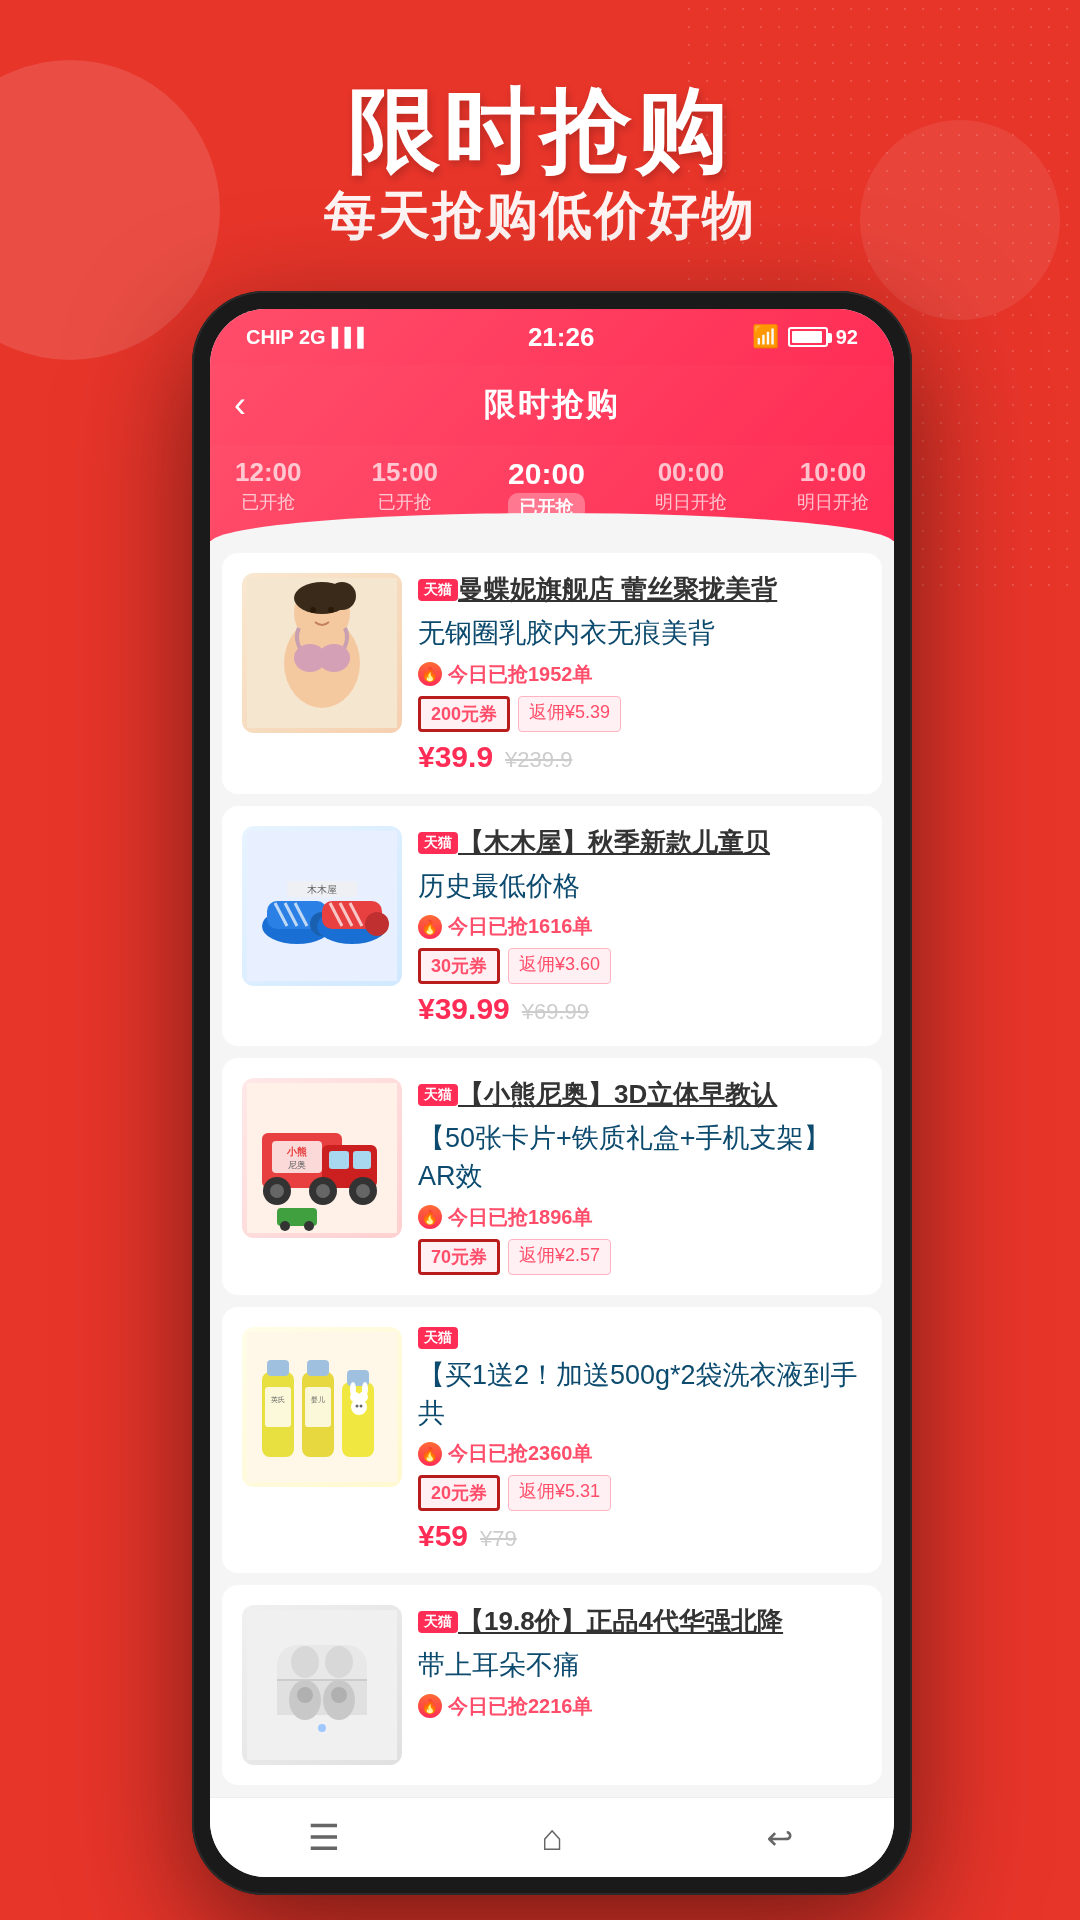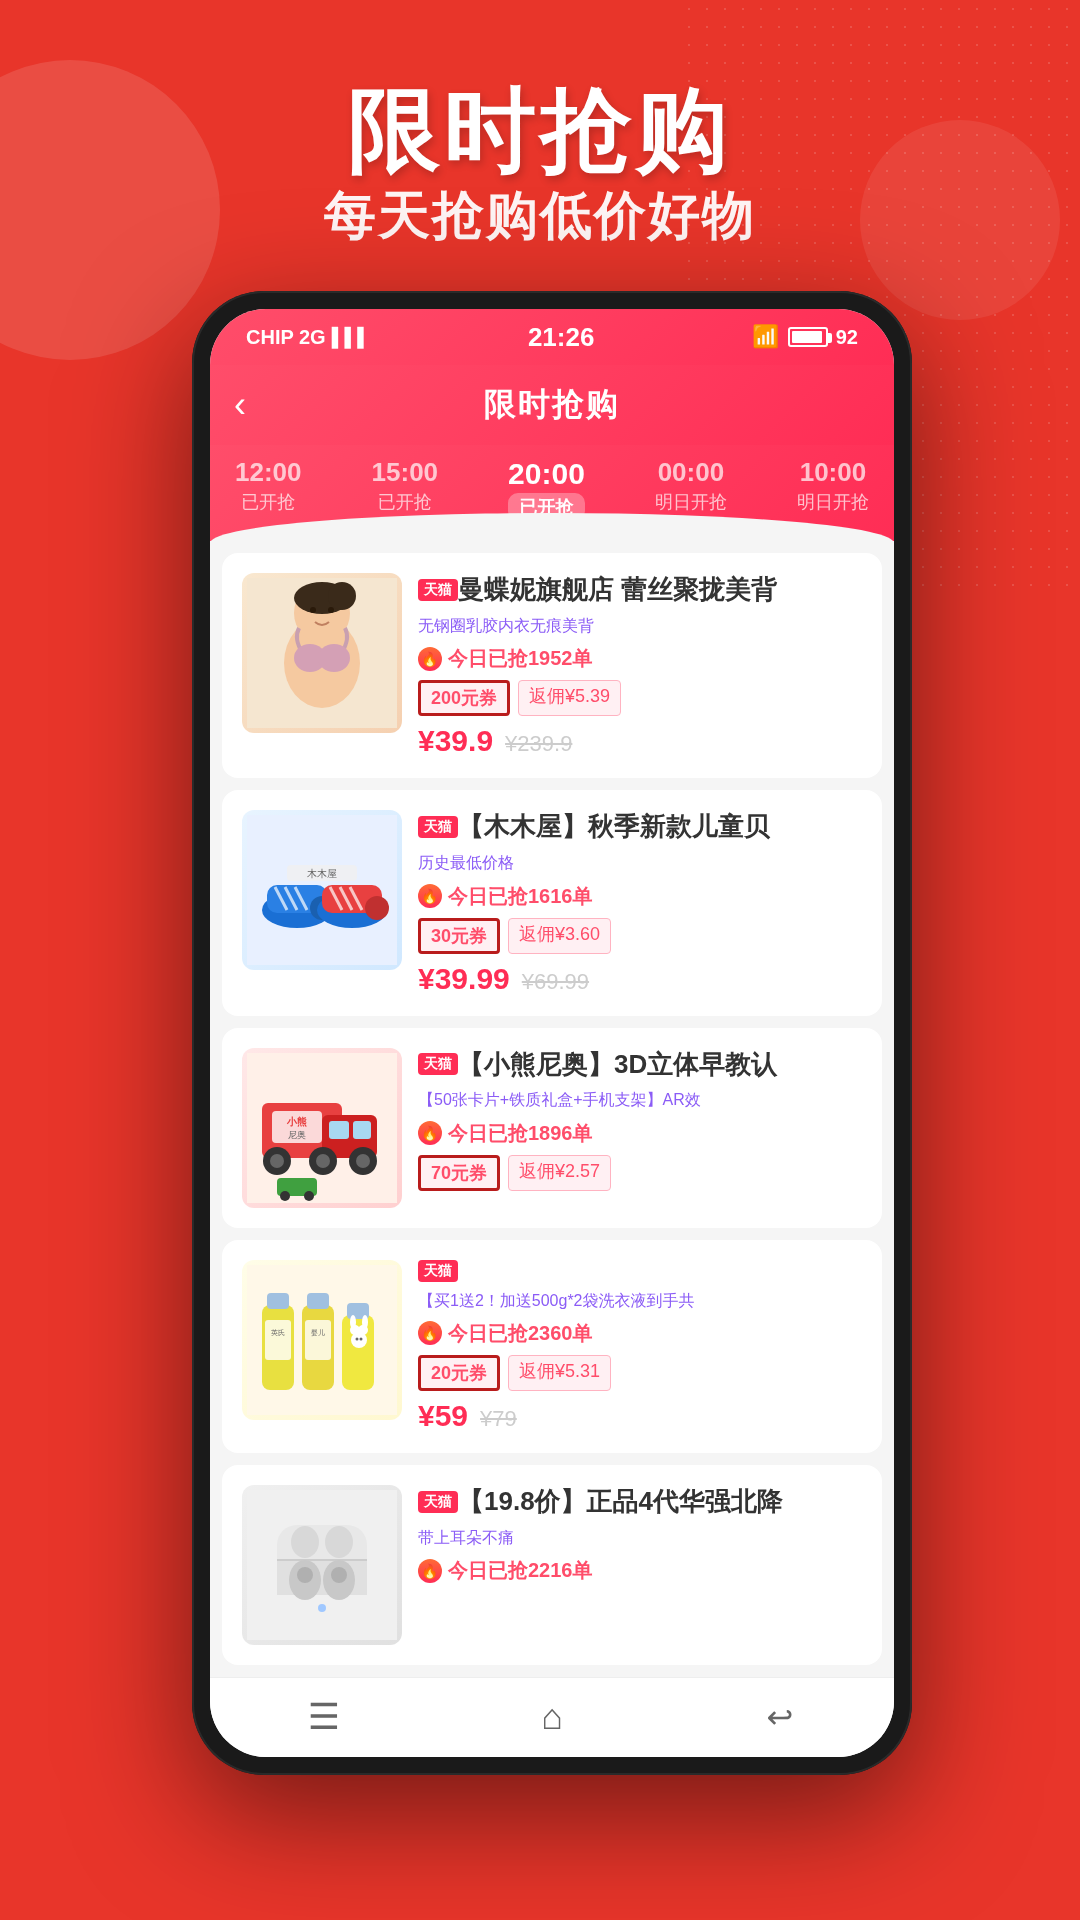--- a/index.html
+++ b/index.html
@@ -255,24 +255,25 @@
       color: white;
       font-size: 14px;
       font-weight: 700;
       flex-shrink: 0;
     }
     .product-title {
       font-size: 26px;
       font-weight: 600;
       color: #333;
       line-height: 1.3;
+      text-decoration: underline;
     }
     .product-desc {
-      font-size: 16px;
-      color: #8b5cf6;
+      font-size: 27px;
+      color: #0c4a6e;
       line-height: 1.4;
     }
     .grab-count {
       display: flex;
       align-items: center;
       gap: 6px;
       font-size: 20px;
     }
     .fire-icon {
       width: 24px;

